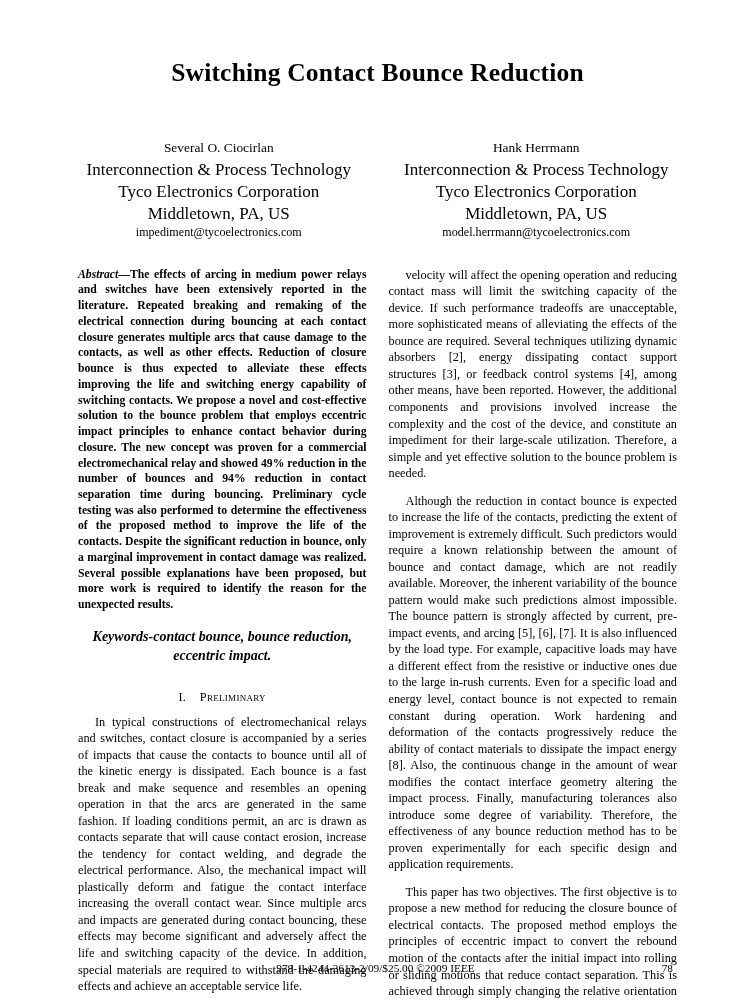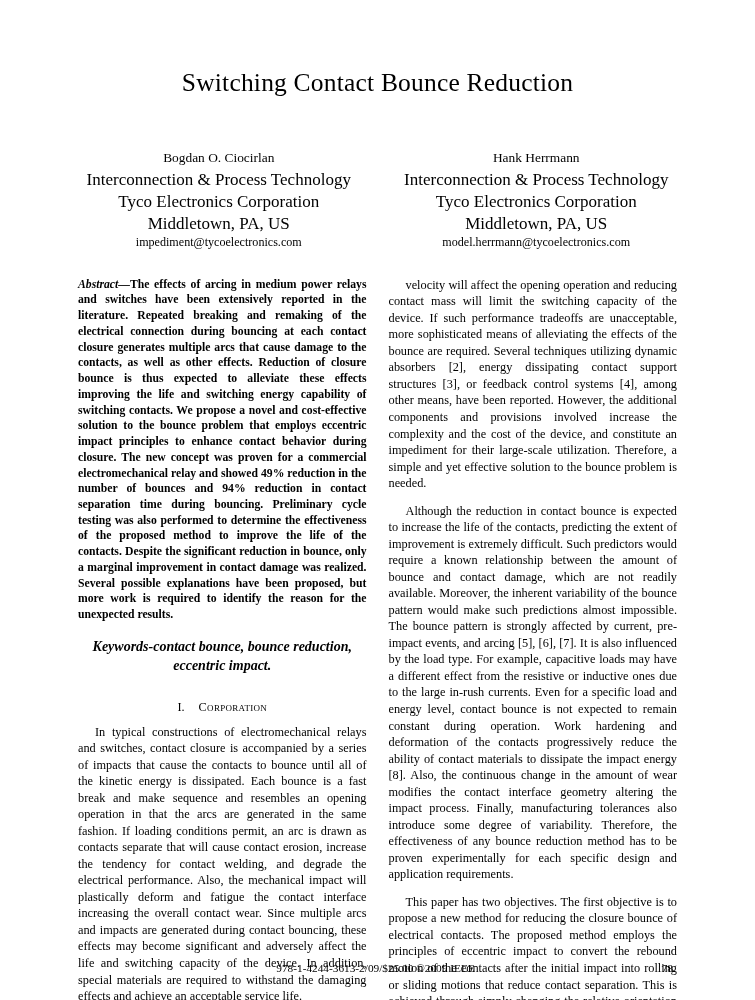--- a/index.html
+++ b/index.html
@@ -15,24 +15,24 @@
     font-family: "Liberation Serif", "DejaVu Serif", serif;
     color: #000000;
     box-sizing: border-box;
     overflow: hidden;
   }
 
   
   .title {
     text-align: center;
     font-size: 25.5px;
-    font-weight: normal;
+    font-weight: bold;
     letter-spacing: 0.2px;
-    margin: 0;
-    padding-top: 68px;
+    margin: 14px;
+    padding-top: 44px;
     line-height: 1.15;
   }
 
   
   .authors {
     display: flex;
     justify-content: center;
     margin-top: 52px;
     padding: 0 60px;
   }
@@ -142,21 +142,21 @@
 </head>
 <body>
 
 <div class="page">
 
   <h1 class="title">Switching Contact Bounce Reduction</h1>
 
   <div class="authors">
 
     <div class="author-block">
-      <div class="author-name">Bogdan O. Ciocirlan</div>
+      <div class="author-name">Several O. Ciocirlan</div>
       <div class="author-line">Interconnection &amp; Process Technology</div>
       <div class="author-line">Tyco Electronics Corporation</div>
       <div class="author-line">Middletown, PA, US</div>
       <div class="author-email">impediment@tycoelectronics.com</div>
     </div>
 
     <div class="author-block">
       <div class="author-name">Hank Herrmann</div>
       <div class="author-line">Interconnection &amp; Process Technology</div>
       <div class="author-line">Tyco Electronics Corporation</div>
@@ -168,21 +168,21 @@
 
   <div class="columns">
 
     <div class="col">
 
       <p class="abstract"><span class="lead">Abstract—</span><span>The effects of arcing in medium power relays and switches have been extensively reported in the literature. Repeated breaking and remaking of the electrical connection during bouncing at each contact closure generates multiple arcs that cause damage to the contacts, as well as other effects. Reduction of closure bounce is thus expected to alleviate these effects improving the life and switching energy capability of switching contacts.  We propose a novel and cost-effective solution to the bounce problem that employs eccentric impact principles to enhance contact behavior during closure.  The new concept was proven for a commercial electromechanical relay and showed 49% reduction in the number of bounces and 94% reduction in contact separation time during bouncing. Preliminary cycle testing was also performed to determine the effectiveness of the proposed method to improve the life of the contacts.  Despite the significant reduction in bounce, only a marginal improvement in contact damage was realized.  Several possible explanations have been proposed, but more work is required to identify the reason for the unexpected results.</span></p>
 
       <p class="keywords">Keywords-contact bounce, bounce reduction, eccentric impact.</p>
 
       <h2 class="section">
-        <span class="num">I.</span><span class="name">Corporation</span>
+        <span class="num">I.</span><span class="name">Preliminary</span>
       </h2>
 
       <p class="body">In typical constructions of electromechanical relays and switches, contact closure is accompanied by a series of impacts that cause the contacts to bounce until all of the kinetic energy is dissipated.  Each bounce is a fast break and make sequence and resembles an opening operation in that the arcs are generated in the same fashion.  If loading conditions permit, an arc is drawn as contacts separate that will cause contact erosion, increase the tendency for contact welding, and degrade the electrical performance.  Also, the mechanical impact will plastically deform and fatigue the contact interface increasing the overall contact wear.  Since multiple arcs and impacts are generated during contact bouncing, these effects may become significant and adversely affect the life and switching capacity of the device.  In addition, special materials are required to withstand the damaging effects and achieve an acceptable service life.</p>
       <p class="body">Reducing contact bounce is a well known approach to mitigate contact closure effects.  Some reduction in bounce can often be achieved by design [1].   Simple solutions like increasing the contact force or minimizing the kinetic energy of the moving contact through reducing the closing velocity and contact mass have typically been employed, but at the expense of overall performance.  Increasing closing force will intensify the mechanical wear of the contacts.   Decreasing closing</p>
 
     </div>
 
     <div class="col">
 
       <p class="body">velocity will affect the opening operation and reducing contact mass will limit the switching capacity of the device.  If such performance tradeoffs are unacceptable, more sophisticated means of alleviating the effects of the bounce are required. Several techniques utilizing dynamic absorbers [2], energy dissipating contact support structures [3], or feedback control systems [4], among other means, have been reported. However, the additional components and provisions involved increase the complexity and the cost of the device, and constitute an impediment for their large-scale utilization. Therefore, a simple and yet effective solution to the bounce problem is needed.</p>

